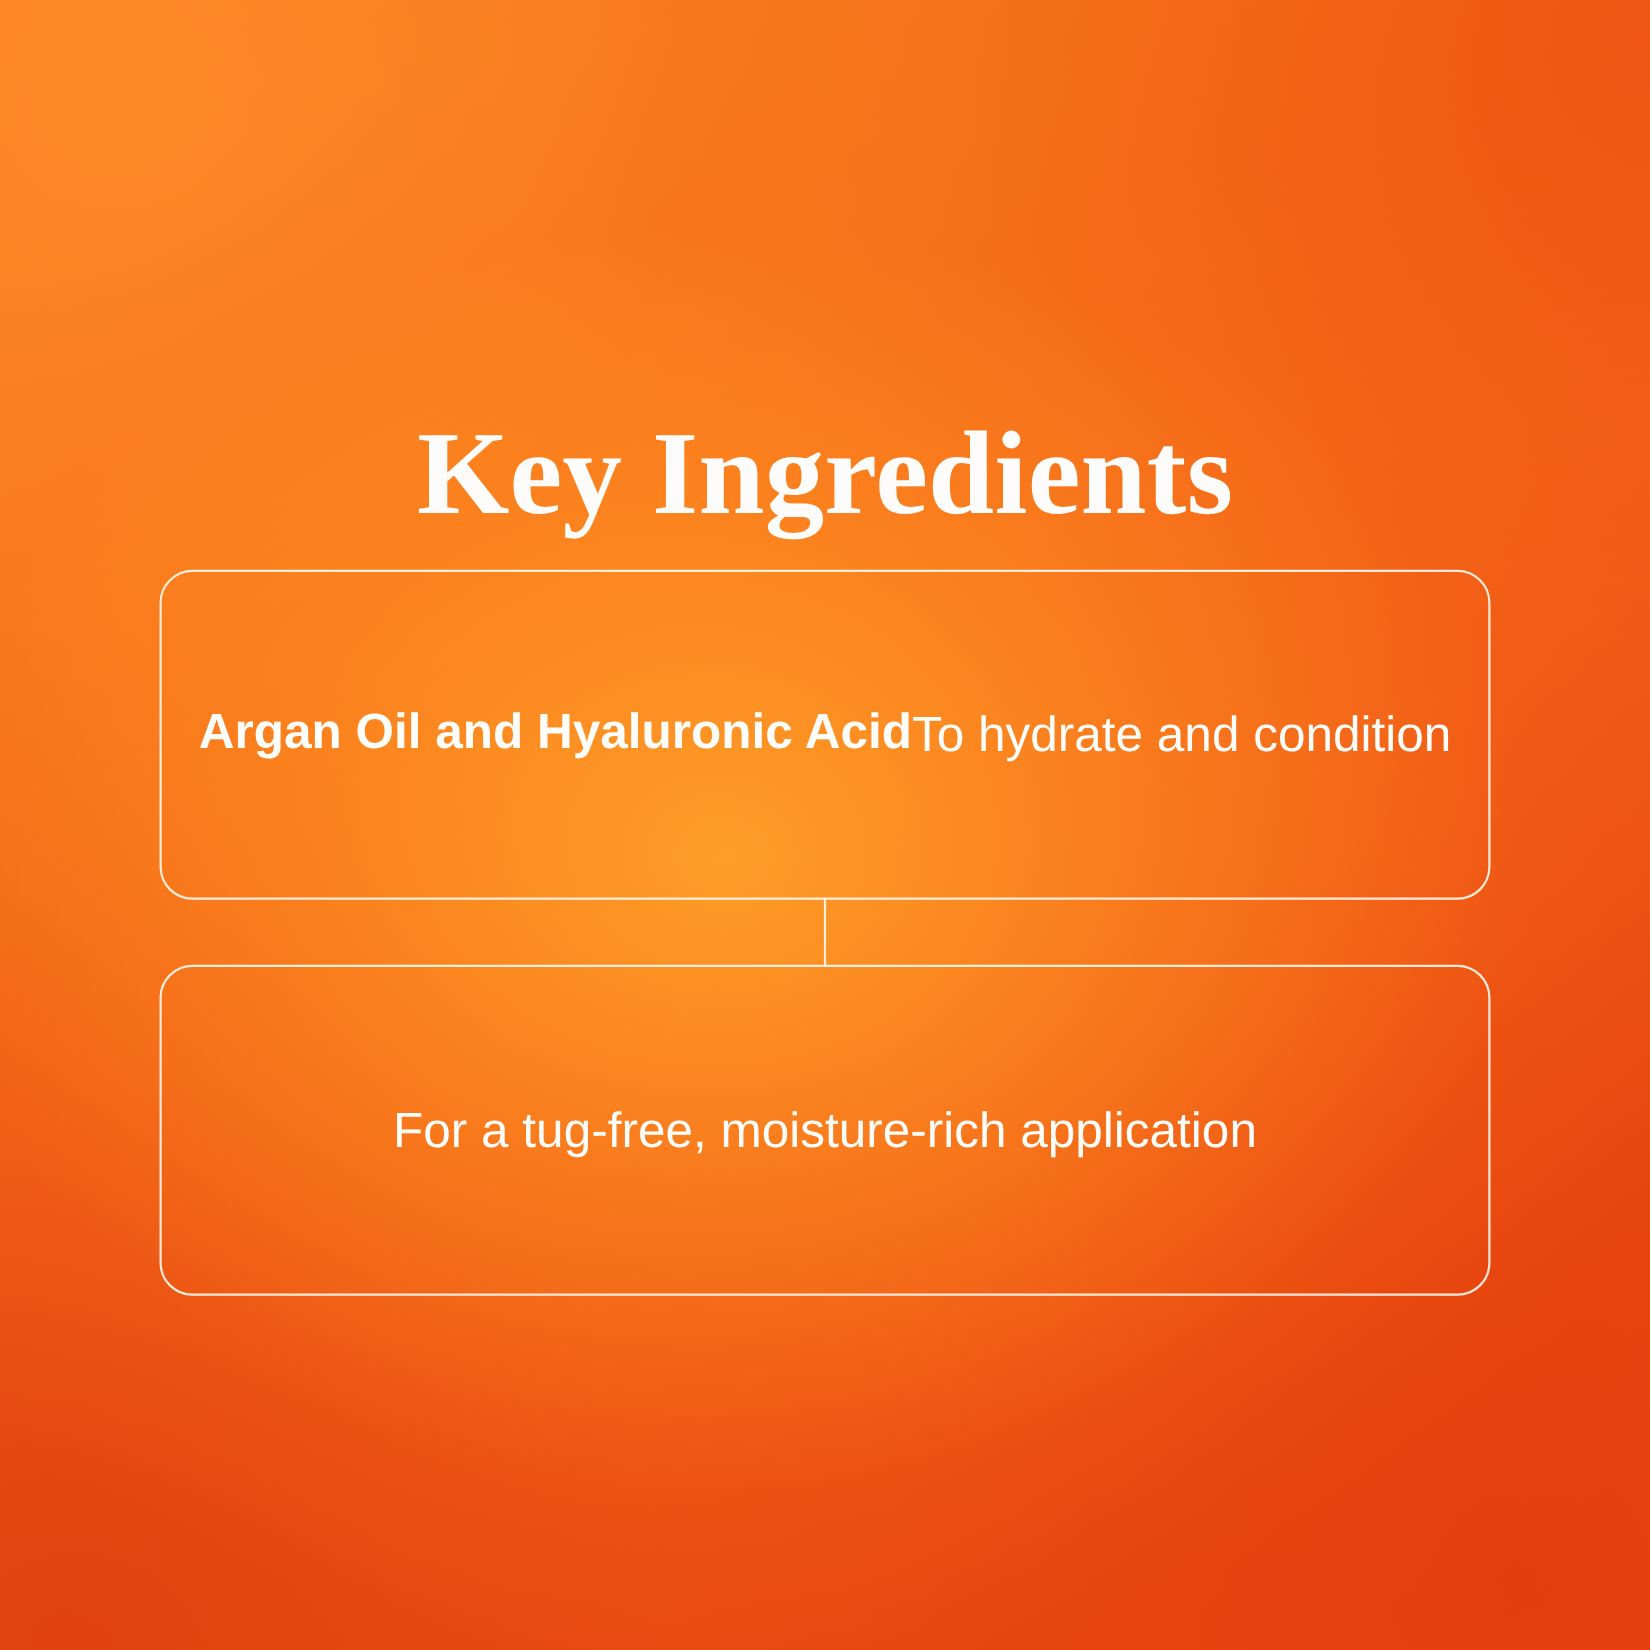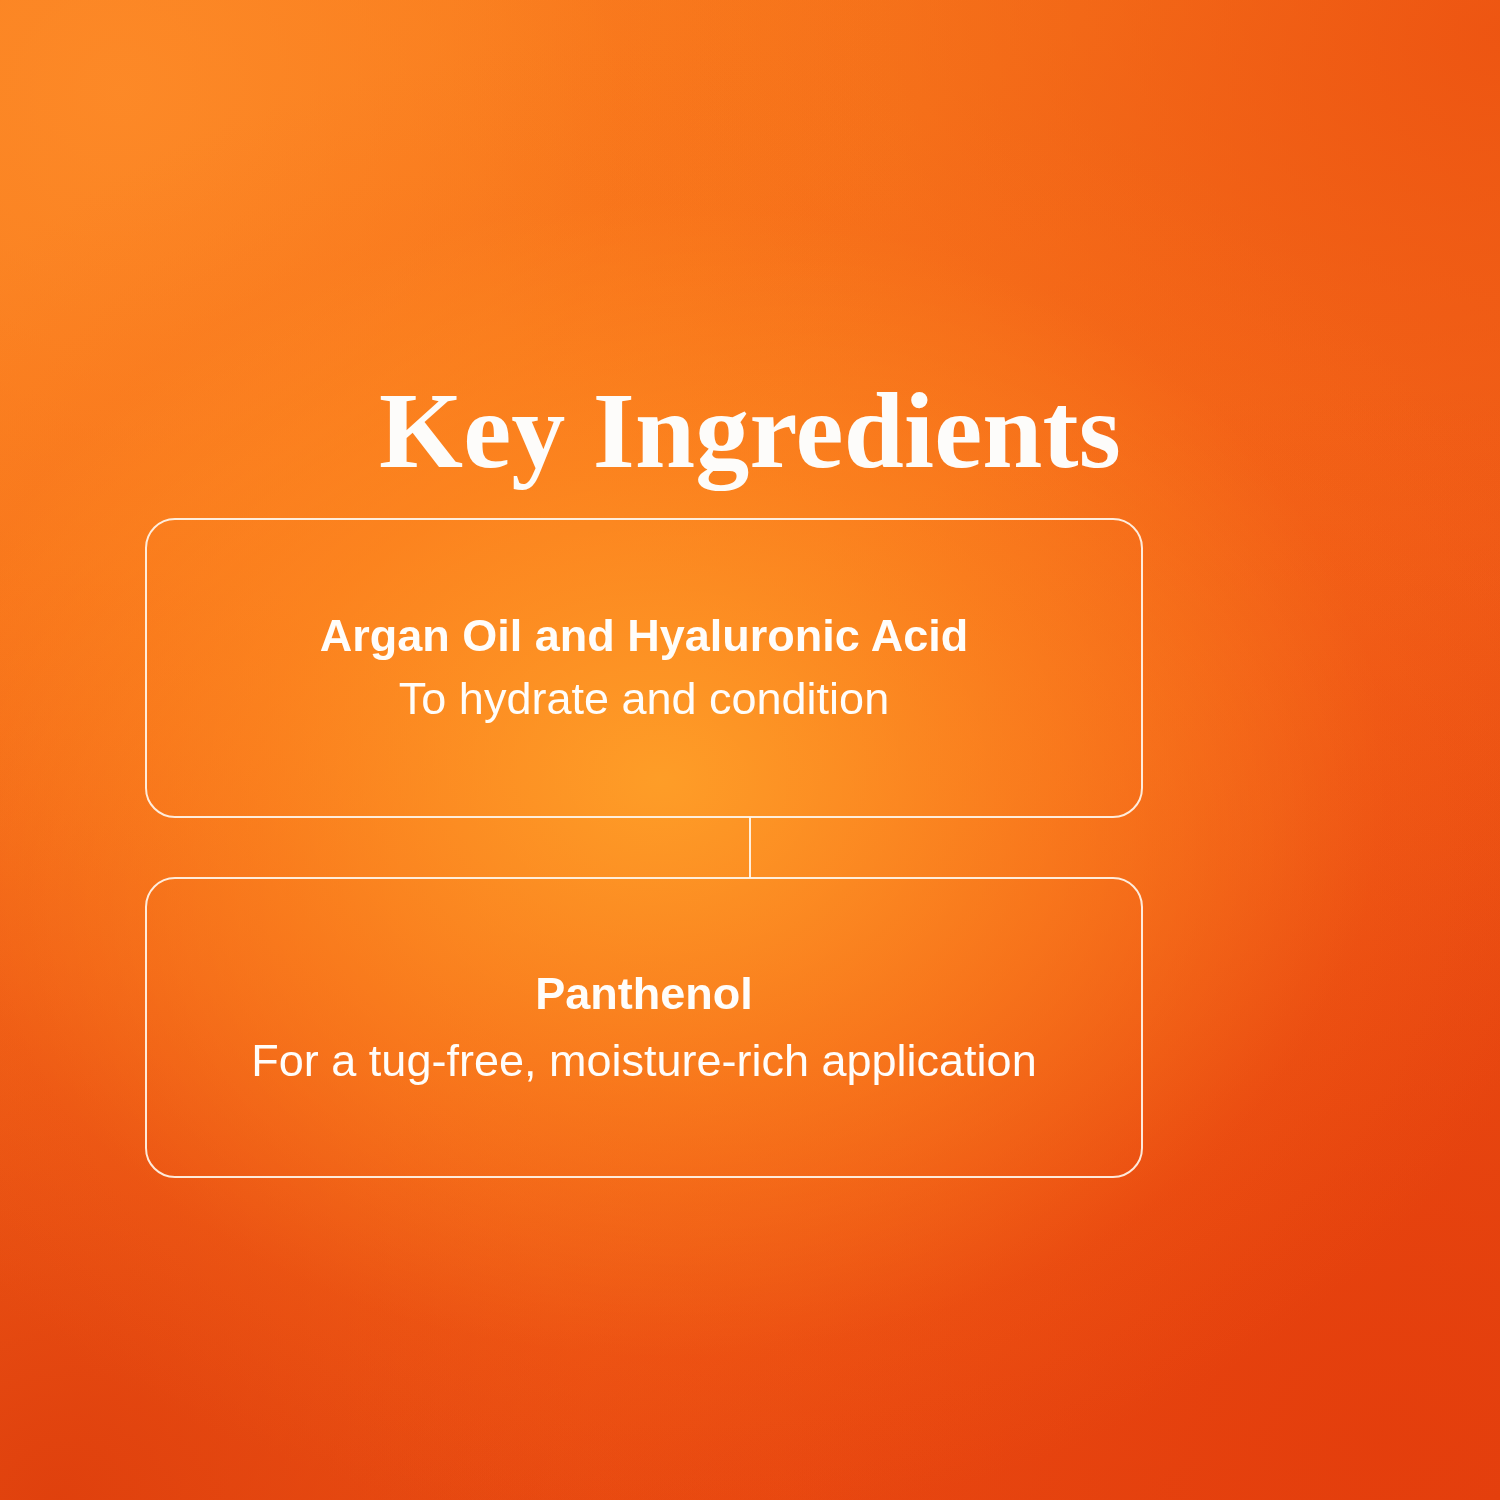--- a/index.html
+++ b/index.html
@@ -37,27 +37,26 @@
     line-height: 118px;
     letter-spacing: 0.2px;
     color: #fdfcfa;
     white-space: nowrap;
   }
 
   
   .card {
     position: absolute;
     left: 145px;
-    width: 998px;
+    width: 1210px;
     box-sizing: border-box;
     border: 2px solid rgba(255,246,235,0.92);
     border-radius: 30px;
     background: transparent;
     display: flex;
-    flex-direction: column;
     align-items: center;
     justify-content: center;
   }
   #card-argan {
     top: 518px;
     height: 300px;
   }
   #card-panthenol {
     top: 877px;
     height: 301px;
@@ -104,17 +103,16 @@
   <h1 id="title">Key Ingredients</h1>
 
   <div class="card" id="card-argan">
     <div class="card-heading">Argan Oil and Hyaluronic Acid</div>
     <div class="card-subheading">To hydrate and condition</div>
   </div>
 
   <div id="connector"></div>
 
   <div class="card" id="card-panthenol">
-    <div class="card-heading">Panthenol</div>
     <div class="card-subheading">For a tug-free, moisture-rich application</div>
   </div>
 
 </div>
 
 </body></html>

